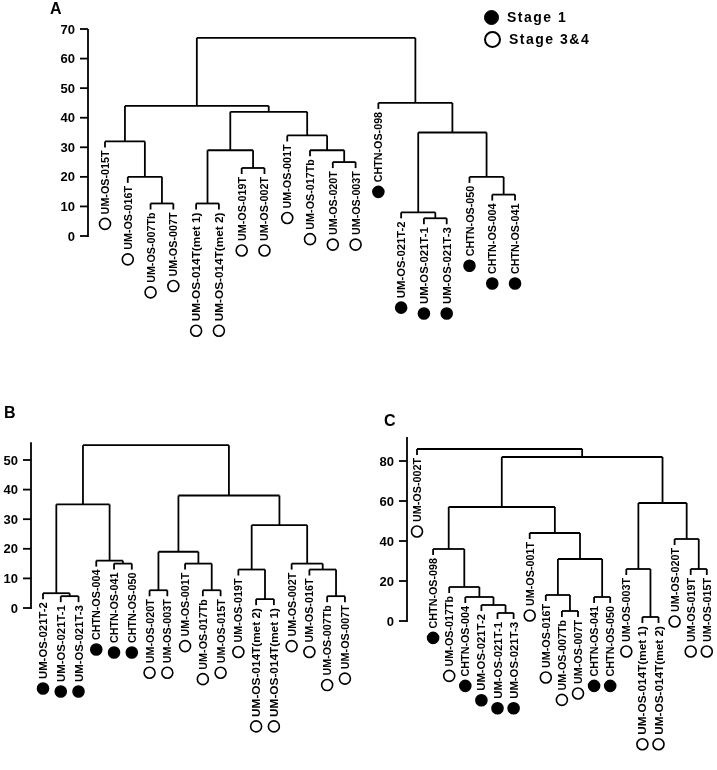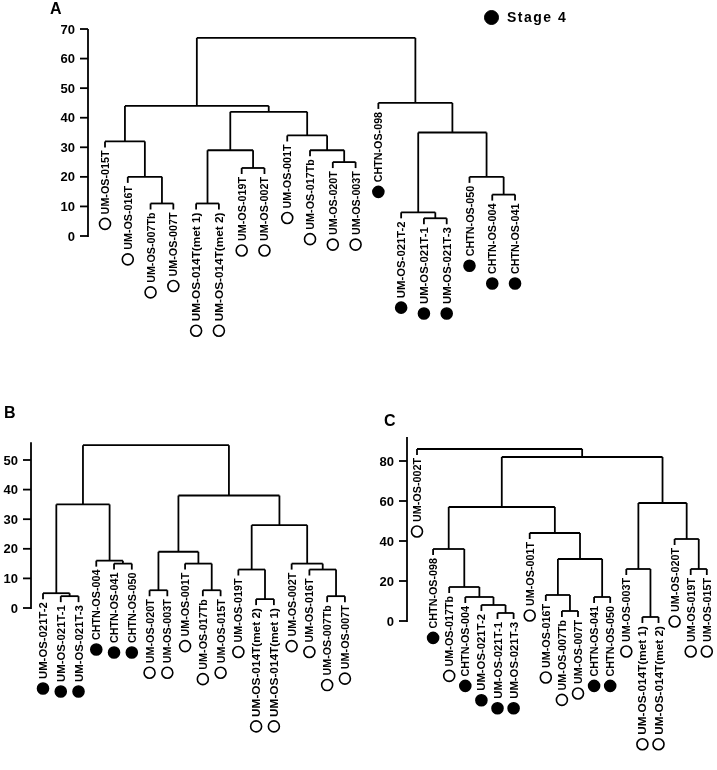--- a/index.html
+++ b/index.html
@@ -342,16 +342,20 @@
       </g>
     </svg>
 
   <div class="panel-letter" id="letter-A" style="left: 50px; top: 0px;">A</div>
   <div class="panel-letter" id="letter-B" style="left: 4px; top: 404px;">B</div>
   <div class="panel-letter" id="letter-C" style="left: 384px; top: 412px;">C</div>
 
   <div id="legend">
     <div class="legend-row">
       <span class="legend-marker filled"></span>
-      <span class="legend-label">Stage 4</span>
+      <span class="legend-label">Stage 1</span>
+    </div>
+    <div class="legend-row">
+      <span class="legend-marker open"></span>
+      <span class="legend-label">Stage 3&amp;4</span>
     </div>
   </div>
 </div>
 
 </body></html>

